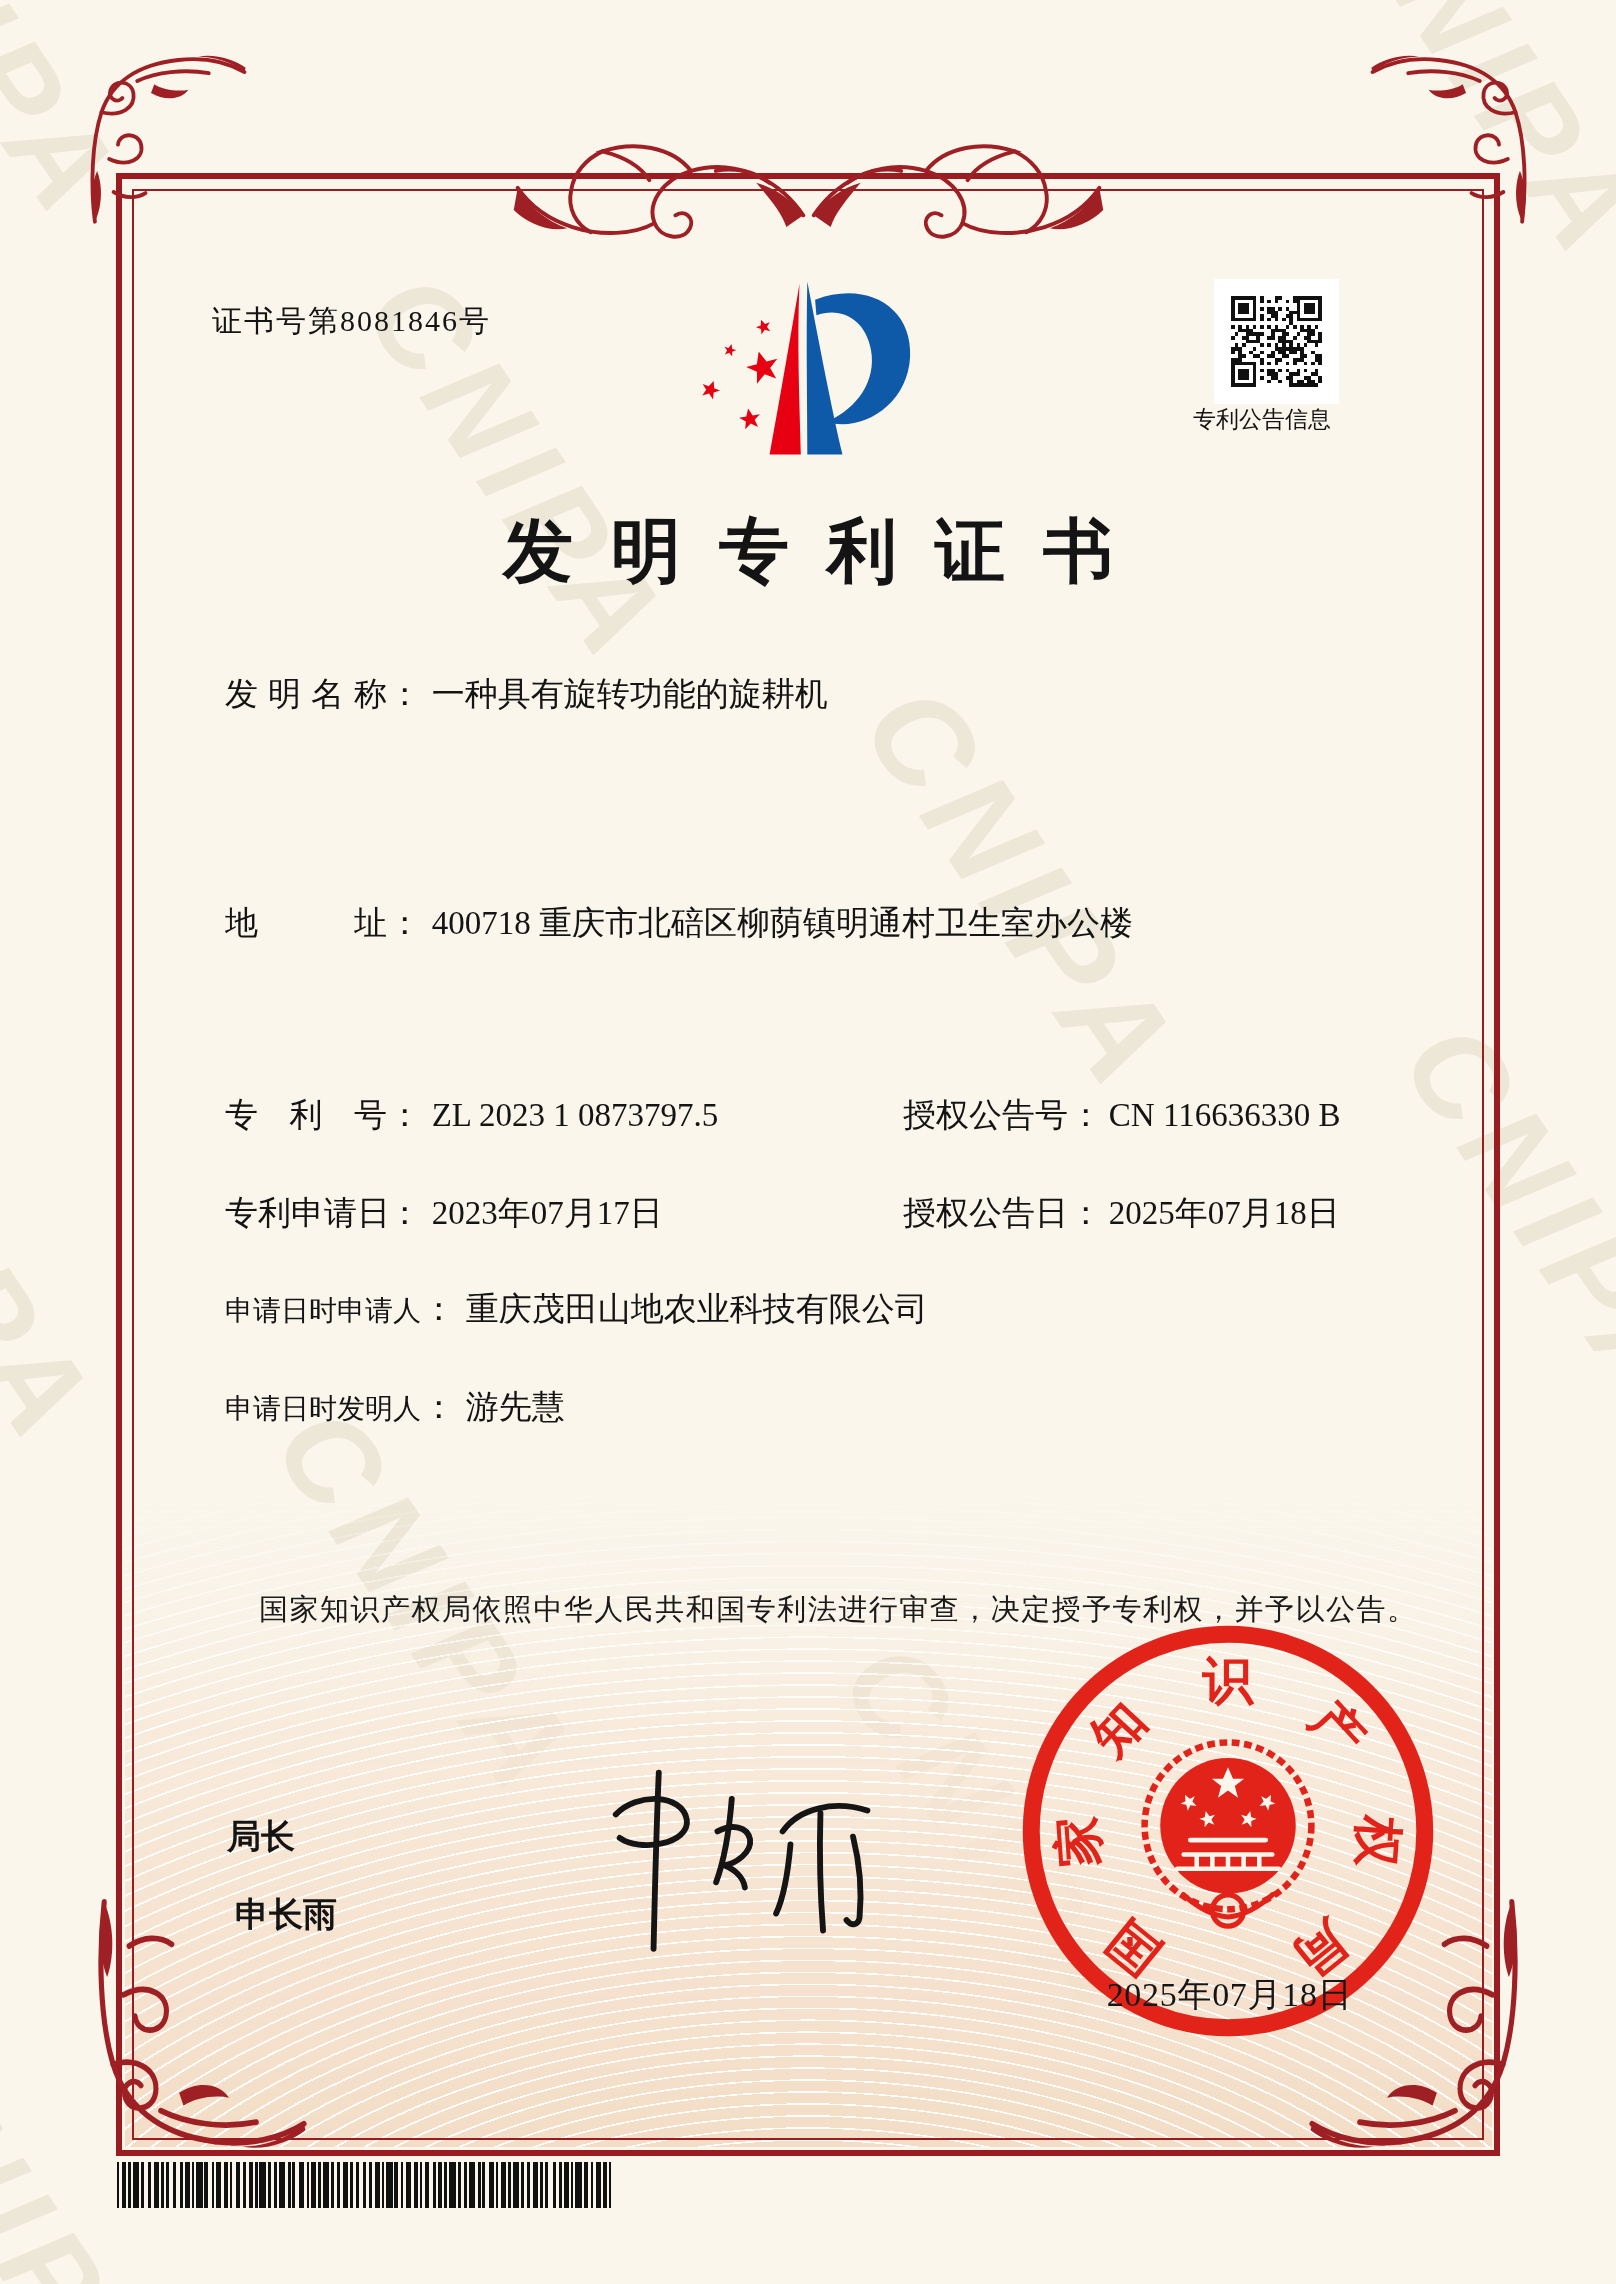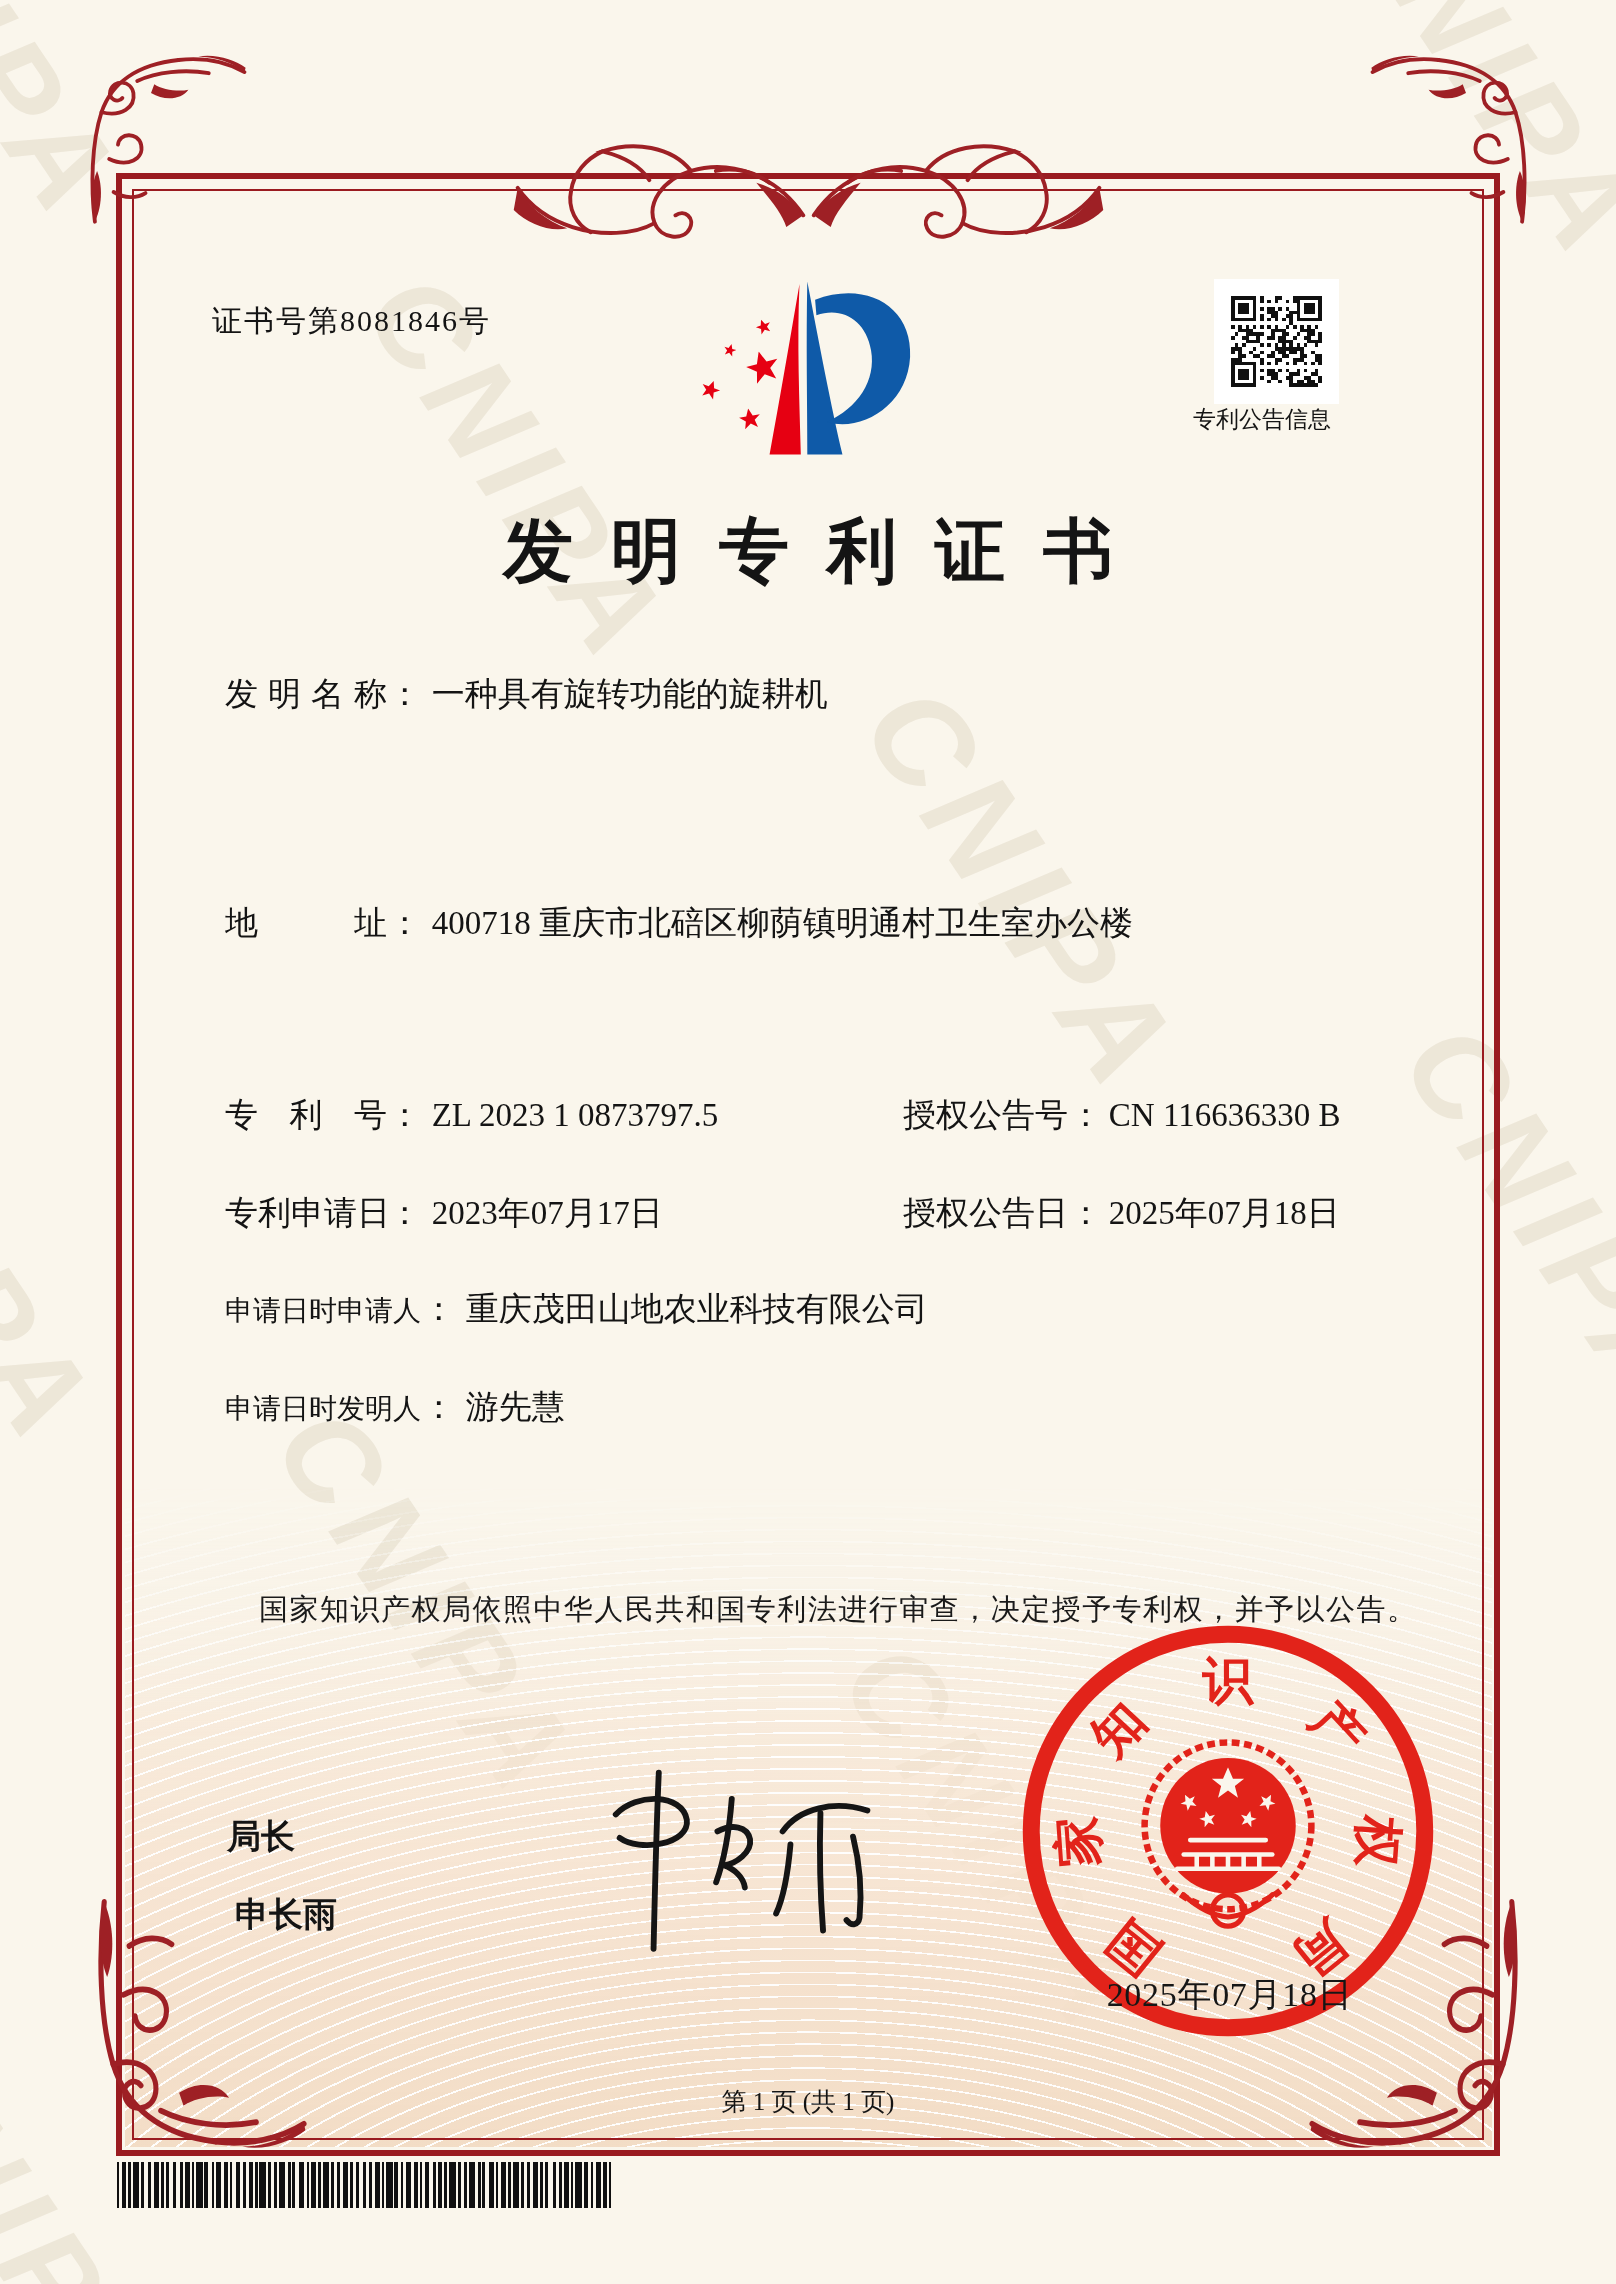--- a/index.html
+++ b/index.html
@@ -868,21 +868,20 @@
         <path d="M262,366 L398,366"></path>
         <path d="M252,388 L408,388"></path>
         <path d="M282,368 L282,386 M306,368 L306,386 M330,368 L330,386 M354,368 L354,386 M378,368 L378,386"></path>
       </g>
       <circle cx="330" cy="452" r="24" fill="none" stroke="#e2231a" stroke-width="8"></circle>
       <path d="M262,428 C286,450 308,460 330,462 M398,428 C374,450 352,460 330,462" stroke="#e2231a" stroke-width="8" fill="none" stroke-linecap="round"></path>
     </g>
   </svg>
   <div class="seal-date">2025年07月18日</div>
 
-  <div class="page-info">第 1 页 (共 1 页)</div>
   <div id="barcode">
       <i style="left: 0px; width: 2px;"></i>
       <i style="left: 4.6px; width: 4.6px;"></i>
       <i style="left: 11px; width: 3.3px;"></i>
       <i style="left: 16.3px; width: 5.9px;"></i>
       <i style="left: 24px; width: 3.3px;"></i>
       <i style="left: 31px; width: 3.3px;"></i>
       <i style="left: 37px; width: 4.6px;"></i>
       <i style="left: 44px; width: 3.3px;"></i>
       <i style="left: 49px; width: 3.3px;"></i>

